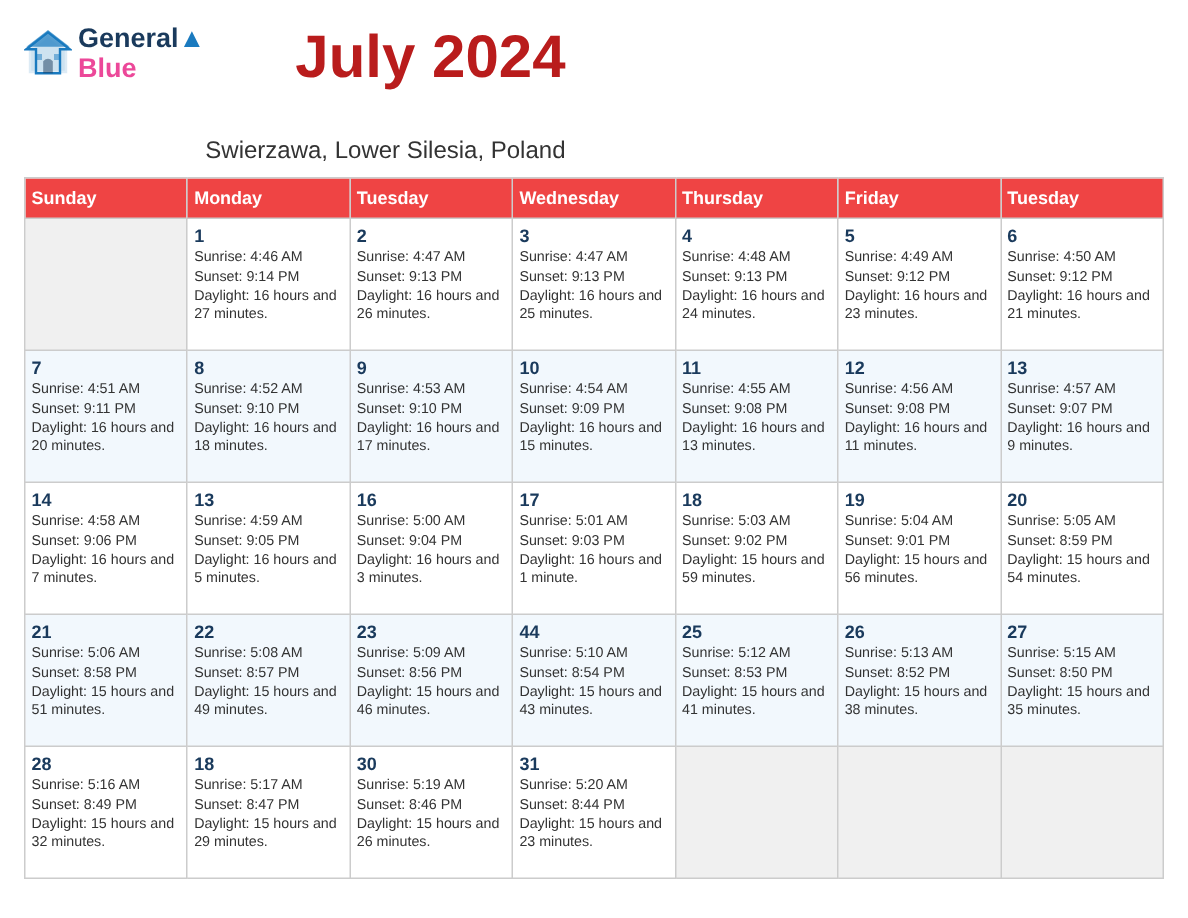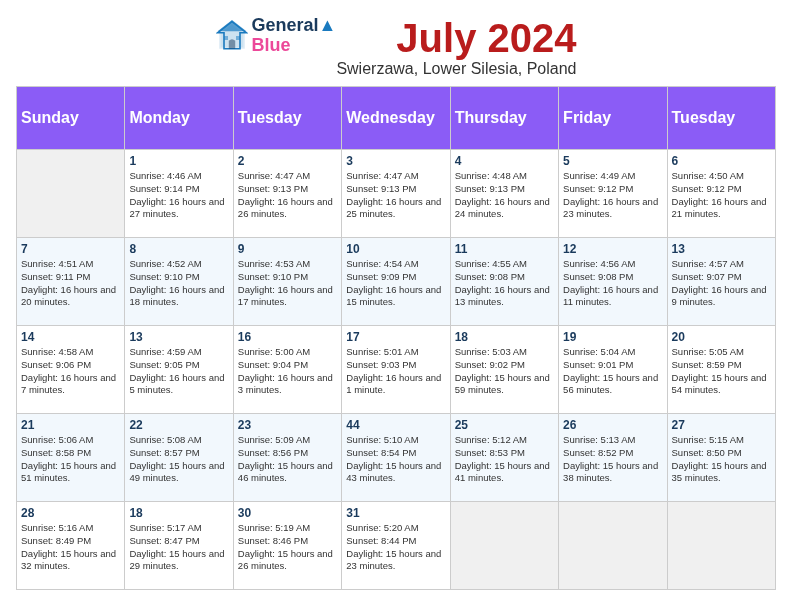--- a/index.html
+++ b/index.html
@@ -5,21 +5,21 @@
     * { box-sizing: border-box; margin: 0; padding: 0; }
     body {
       font-family: Arial, sans-serif;
       background: #fff;
       width: 792px;
       min-height: 612px;
       padding: 16px;
     }
     .header-area {
       display: flex;
-      justify-content: center;
+      justify-content: flex-start;
       align-items: flex-start;
       margin-bottom: 8px;
     }
     .logo {
       display: flex;
       align-items: center;
     }
     .logo-text {
       font-size: 18px;
       font-weight: bold;
@@ -40,31 +40,32 @@
     .month-title {
       font-size: 40px;
       font-weight: bold;
       color: #b91c1c;
       line-height: 1.1;
     }
     .location-title {
       font-size: 16px;
       color: #333;
       font-weight: normal;
+      margin-top: 32px;
     }
     table {
       width: 100%;
       border-collapse: collapse;
       table-layout: fixed;
     }
     thead th {
-      background-color: #8b5cf6;
+      background-color: #ef4444;
       color: #fff;
-      padding: 22px 4px;
-      font-size: 16px;
+      padding: 6px 4px;
+      font-size: 12px;
       font-weight: bold;
       text-align: left;
       border: 1px solid #ccc;
     }
     td {
       border: 1px solid #ccc;
       vertical-align: top;
       padding: 4px 4px 4px 4px;
       font-size: 10px;
       color: #333;

